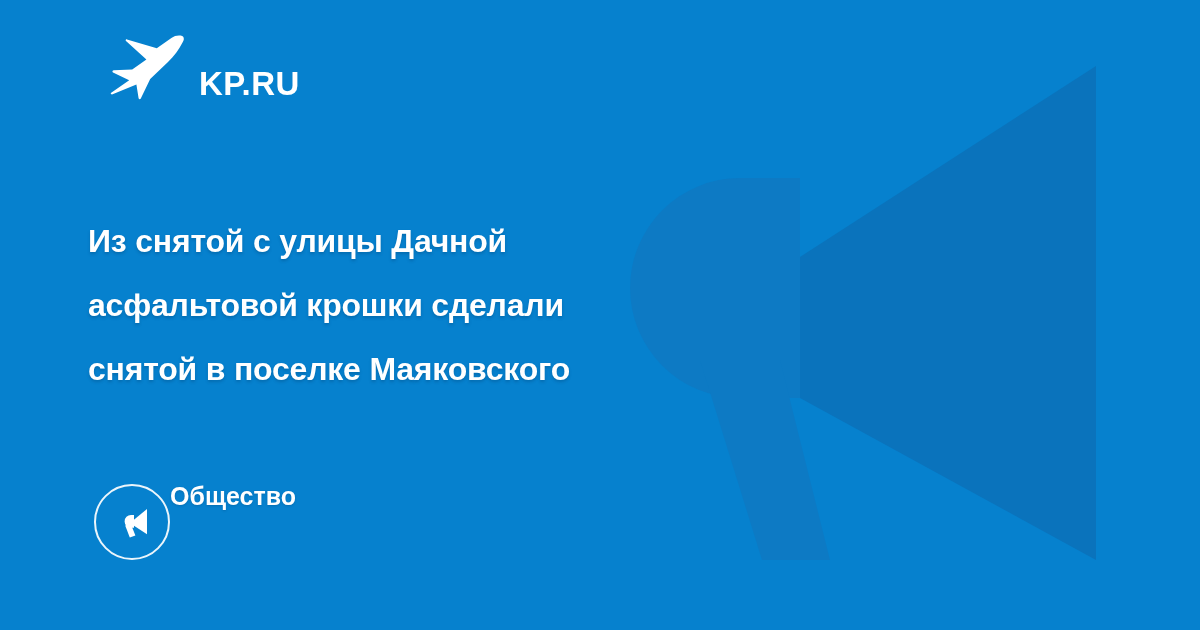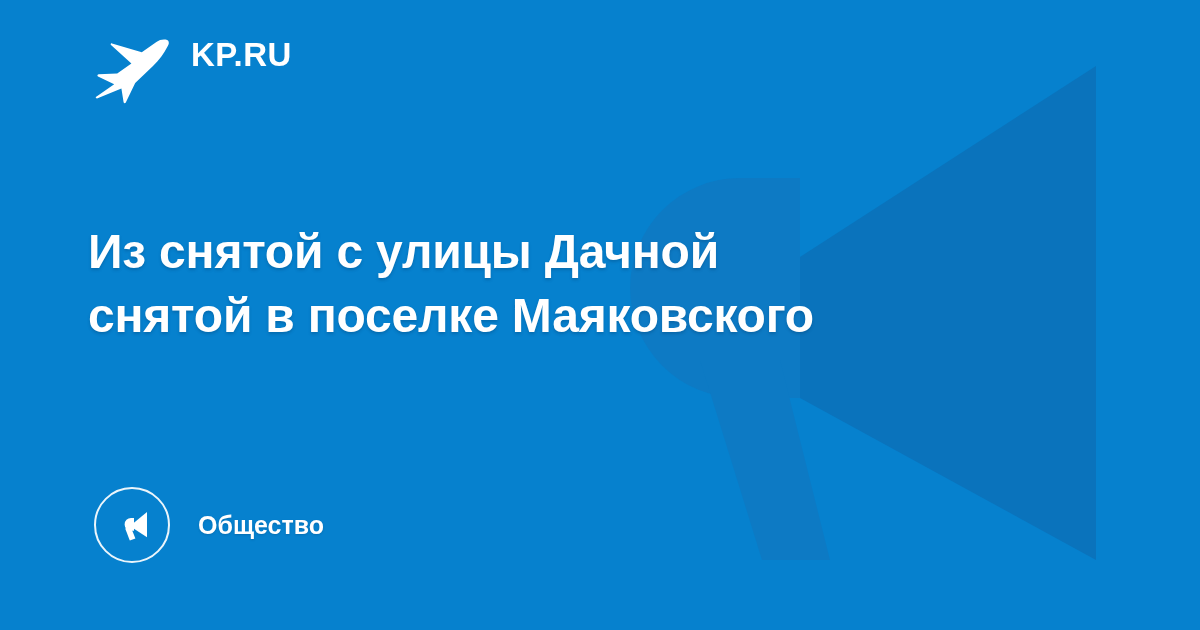--- a/index.html
+++ b/index.html
@@ -27,25 +27,25 @@
     left: 0;
     top: 0;
     width: 1200px;
     height: 630px;
     pointer-events: none;
   }
 
   
   #brand {
     position: absolute;
-    left: 95px;
+    left: 110px;
     top: 38px;
     display: flex;
-    align-items: flex-start;
-    gap: 22px;
+    align-items: flex-end;
+    gap: 15px;
     height: 62px;
   }
   #brand-mark {
     width: 74px;
     height: 66px;
     display: block;
   }
   #brand-name {
     color: #ffffff;
     font-size: 33px;
@@ -55,39 +55,38 @@
     white-space: nowrap;
   }
 
   
   #headline {
     position: absolute;
     left: 88px;
     top: 188px;
     width: 940px;
     color: #ffffff;
-    font-size: 48px;
+    font-size: 32px;
     font-weight: bold;
     line-height: 64px;
     letter-spacing: -0.2px;
     text-shadow: 0 2px 3px rgba(0, 60, 105, 0.30);
   }
   #headline .hl-line {
     display: block;
     white-space: nowrap;
   }
 
   
   #rubric {
     position: absolute;
     left: 94px;
     top: 484px;
     display: flex;
-    align-items: center;
-    gap: 28px;
+    align-items: flex-start;
     height: 82px;
   }
   #rubric-icon-wrap {
     width: 76px;
     height: 76px;
     border-radius: 50%;
     border: 2px solid rgba(255, 255, 255, 0.92);
     display: flex;
     align-items: center;
     justify-content: center;
@@ -143,20 +142,21 @@
                L58.0 27.9
                C64.0 22.1 69.0 15.4 72.8 7.9
                L73.5 6.5
                C74.2 5.1 73.7 2.4 72.2 2.0 Z"></path>
     </svg>
     <span id="brand-name">KP.RU</span>
   </div>
 
   <h1 id="headline">
     <span class="hl-line">Из снятой с улицы Дачной</span>
+    <span class="hl-line">асфальтовой крошки сделали</span>
     <span class="hl-line">снятой в поселке Маяковского</span>
   </h1>
 
   <div id="rubric">
     <span id="rubric-icon-wrap">
       <svg id="rubric-icon" viewBox="0 0 40 40" aria-hidden="true">
 
         <path fill="#ffffff" d="M21.0 18.6 L35.0 7.0 L35.0 32.2 L21.6 23.6 Z"></path>
 
         <path fill="#ffffff" d="M19.0 13.0 L22.0 13.0 L22.0 25.8 L19.0 25.8

